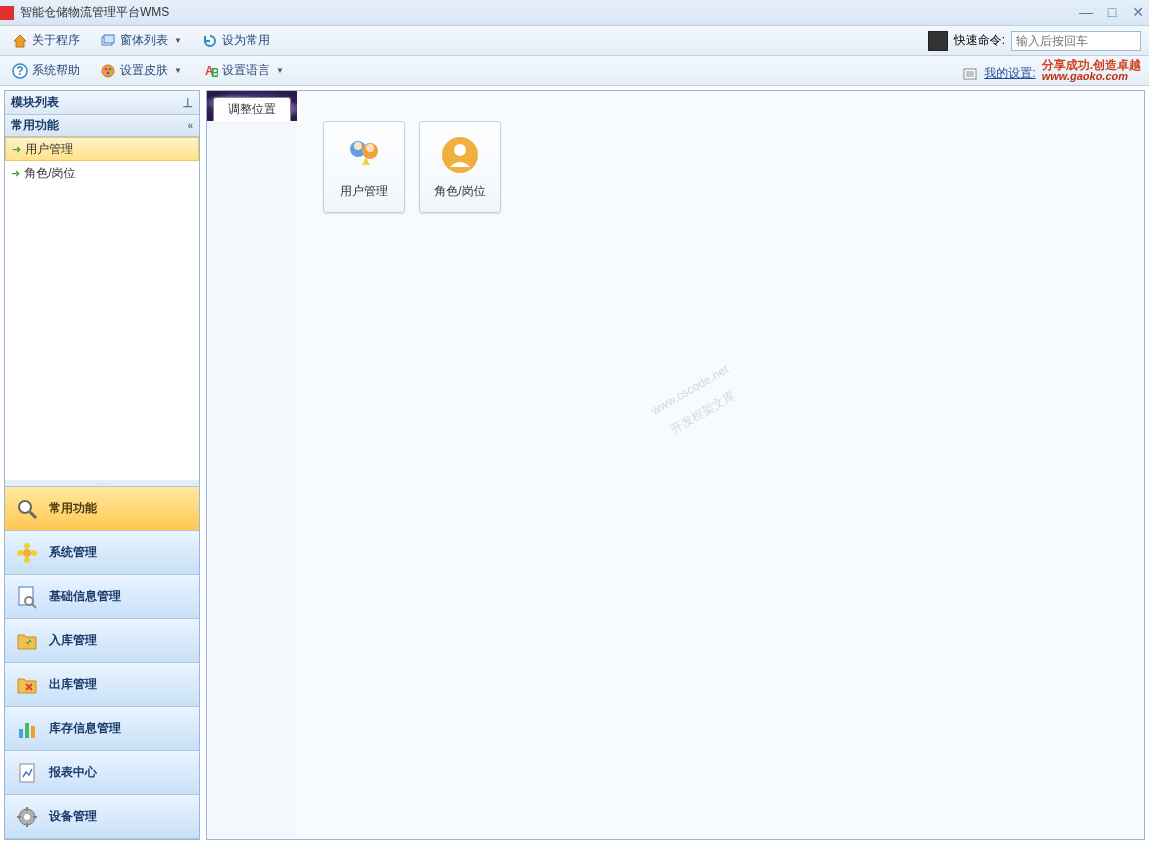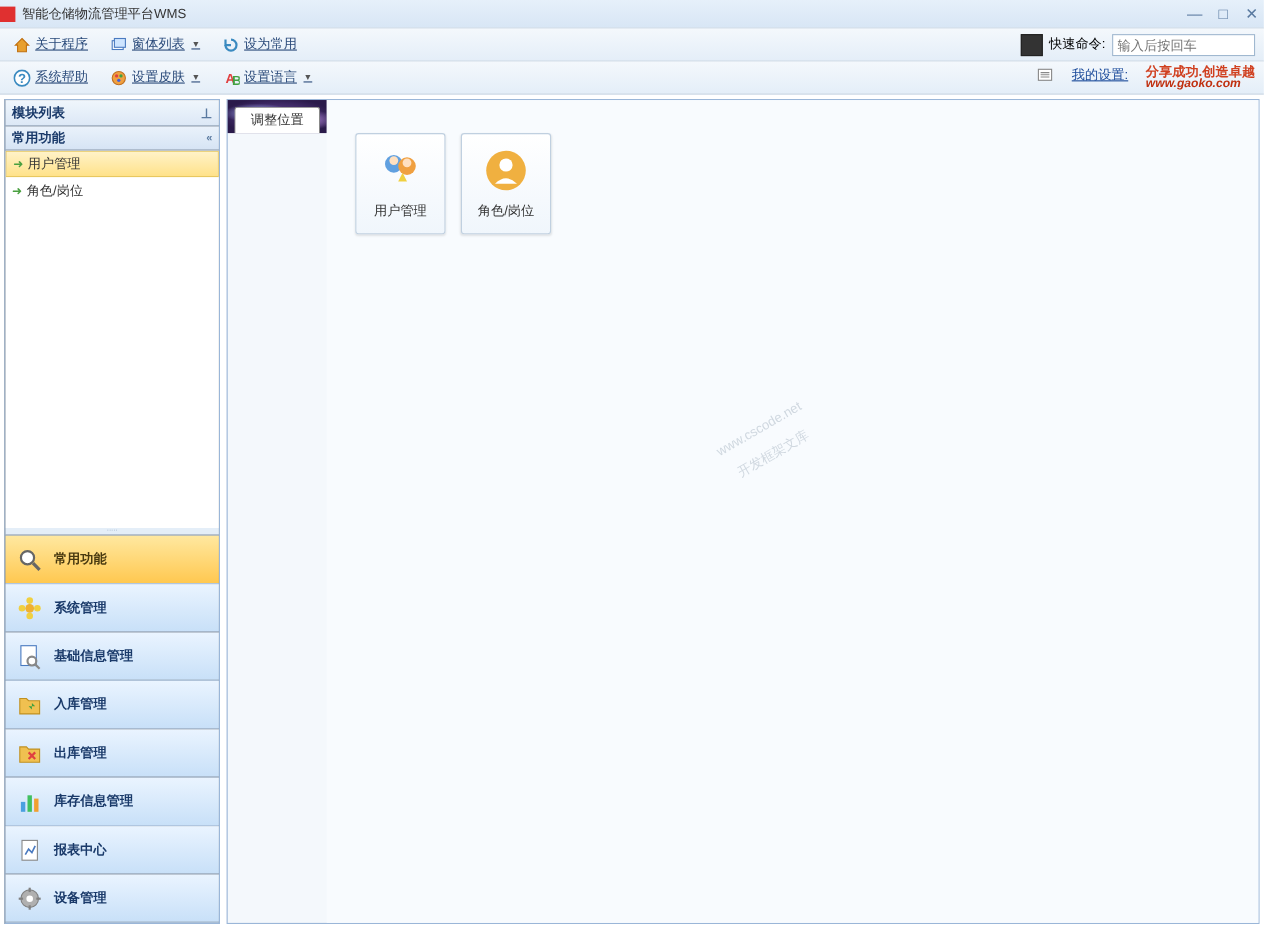--- a/index.html
+++ b/index.html
@@ -5,27 +5,27 @@
 * { box-sizing: border-box; margin: 0; padding: 0; font-family: "Microsoft YaHei", sans-serif; font-size: 12px; }
 body { width: 1149px; height: 844px; background: #fff; overflow: hidden; }
 
 .titlebar { height: 26px; background: linear-gradient(#e6f0fa, #d8e6f5); display: flex; align-items: center; padding: 0 0; border-bottom: 1px solid #c0d0e0; }
 .titlebar .appicon { width: 14px; height: 14px; background: #e03030; margin-right: 6px; }
 .titlebar .title { color: #333; flex: 1; }
 .titlebar .winbtn { width: 22px; height: 18px; margin-left: 4px; color: #5a7aa0; text-align: center; line-height: 16px; cursor: pointer; font-size: 14px; }
 
 .toolbar { height: 30px; background: linear-gradient(#f4f8fc, #e4eef8); border-bottom: 1px solid #c0d0e0; display: flex; align-items: center; padding: 0 8px; gap: 12px; }
 .toolbar .right { margin-left: auto; display: flex; align-items: center; gap: 6px; }
-.tbtn { display: flex; align-items: center; gap: 4px; color: #2a4a7a; cursor: pointer; padding: 3px 4px; text-decoration: underline; }
+.tbtn { display: flex; align-items: center; gap: 4px; color: #2a4a7a; cursor: pointer; padding: 3px 4px; }
 .tbtn .ic { width: 16px; height: 16px; display: inline-flex; align-items: center; justify-content: center; }
 .tbtn .dd { font-size: 8px; color: #555; margin-left: 2px; }
 .cmdinput { width: 130px; height: 20px; border: 1px solid #a0b8d0; padding: 0 4px; color: #b91c1c; }
 .cmdicon { width: 20px; height: 20px; background: #333; border: 1px solid #222; }
 .toolbar2 { height: 30px; background: linear-gradient(#f4f8fc, #e4eef8); border-bottom: 1px solid #c0d0e0; display: flex; align-items: center; padding: 0 8px; gap: 12px; }
-.toolbar2 .right { margin-left: auto; display: flex; align-items: flex-start; gap: 16px; }
+.toolbar2 .right { margin-left: auto; display: flex; align-items: flex-end; gap: 6px; }
 .mysettings { color: #1a4a9a; text-decoration: underline; cursor: pointer; }
 .slogan { color: #d04020; font-weight: bold; line-height: 11px; font-size: 11px; }
 .slogan .url { color: #c03010; font-family: Arial; font-size: 11px; font-style: italic; }
 
 .main { display: flex; height: calc(844px - 26px - 60px - 8px); margin: 4px; gap: 6px; }
 
 .sidebar { width: 196px; display: flex; flex-direction: column; border: 1px solid #9ab6d8; background: #737373; }
 .panelhdr { height: 24px; background: linear-gradient(#f0f6fc, #dce8f6); border-bottom: 1px solid #b0c6e0; display: flex; align-items: center; padding: 0 6px; color: #1a3a6a; font-weight: bold; }
 .panelhdr .pin { margin-left: auto; color: #5a7aa0; cursor: pointer; }
 .grouphdr { height: 22px; background: linear-gradient(#eaf2fb, #d6e4f4); border-bottom: 1px solid #b0c6e0; display: flex; align-items: center; padding: 0 6px; color: #1a3a6a; font-weight: bold; }

